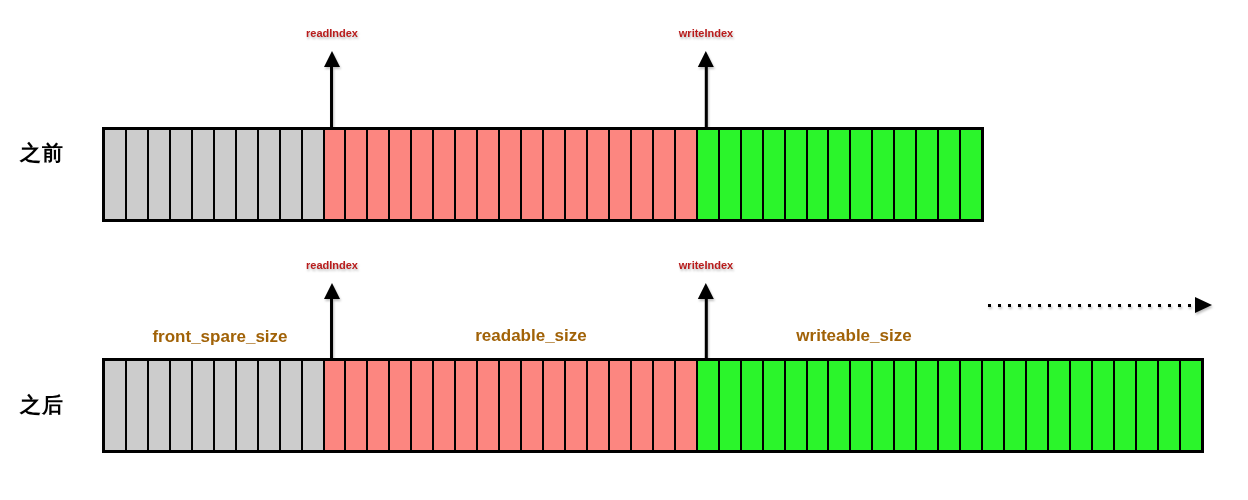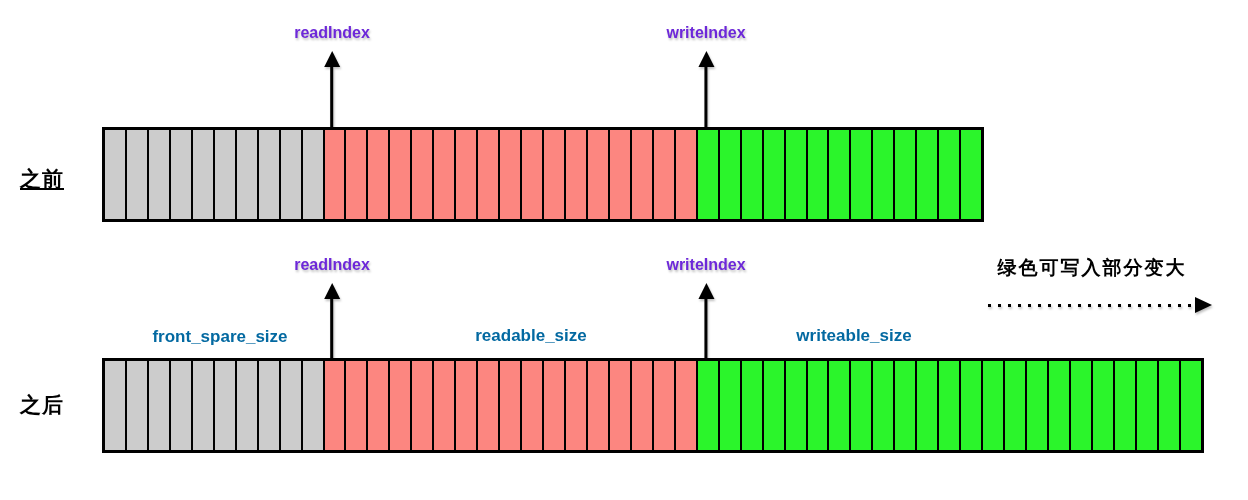--- a/index.html
+++ b/index.html
@@ -35,44 +35,44 @@
   .cell:last-child { border-right: none; }
   .pointer {
     position: absolute;
     display: flex;
     flex-direction: column;
     align-items: center;
     transform: translateX(-50%);
     filter: drop-shadow(1px 2px 1px rgba(0,0,0,0.25));
   }
   .pointer-label {
-    font-size: 16px;
-    font-weight: 700;
-    color: #6d28d9;
+    font-size: 11px;
+    font-weight: 700;
+    color: #b91c1c;
     line-height: 22px;
     margin-bottom: 7px;
     white-space: nowrap;
   }
   .arrowhead-up {
     width: 0; height: 0;
     border-left: 8px solid transparent;
     border-right: 8px solid transparent;
     border-bottom: 16px solid #000;
   }
   .arrow-line {
     width: 3px;
     flex: 1 1 auto;
     background: #000;
   }
   .segment-label {
     position: absolute;
     transform: translateX(-50%);
     font-size: 17px;
     font-weight: 700;
-    color: #0369a1;
+    color: #a16207;
     white-space: nowrap;
   }
   .annotation-text {
     position: absolute;
     transform: translateX(-50%);
     font-size: 19px;
     font-weight: 700;
     color: #000;
     letter-spacing: 2px;
     white-space: nowrap;
@@ -95,21 +95,21 @@
     border-bottom: 8px solid transparent;
     border-left: 17px solid #000;
     margin-left: 2px;
   }
 </style>
 </head>
 <body>
 
 <div class="canvas">
 
-  <div class="side-label" style="top:165px;text-decoration:underline;">之前</div>
+  <div class="side-label" style="top:139px;">之前</div>
 
   <div class="pointer" style="left:332px; top:22px; height:105px;">
     <div class="pointer-label">readIndex</div>
     <div class="arrowhead-up"></div>
     <div class="arrow-line"></div>
   </div>
 
   <div class="pointer" style="left:706px; top:22px; height:105px;">
     <div class="pointer-label">writeIndex</div>
     <div class="arrowhead-up"></div>
@@ -223,20 +223,19 @@
       <div class="cell" style="background: rgb(43, 245, 43);"></div>
       <div class="cell" style="background: rgb(43, 245, 43);"></div>
       <div class="cell" style="background: rgb(43, 245, 43);"></div>
       <div class="cell" style="background: rgb(43, 245, 43);"></div>
       <div class="cell" style="background: rgb(43, 245, 43);"></div>
       <div class="cell" style="background: rgb(43, 245, 43);"></div>
       <div class="cell" style="background: rgb(43, 245, 43);"></div>
       <div class="cell" style="background: rgb(43, 245, 43);"></div>
     </div>
 
-  <div class="annotation-text" style="left:1092px; top:255px;">绿色可写入部分变大</div>
 
   <div class="growth-arrow" style="left:988px; top:297px; width:224px;">
     <div class="dotted-line"></div>
     <div class="arrowhead-right"></div>
   </div>
 
 </div>
 
 </body></html>

